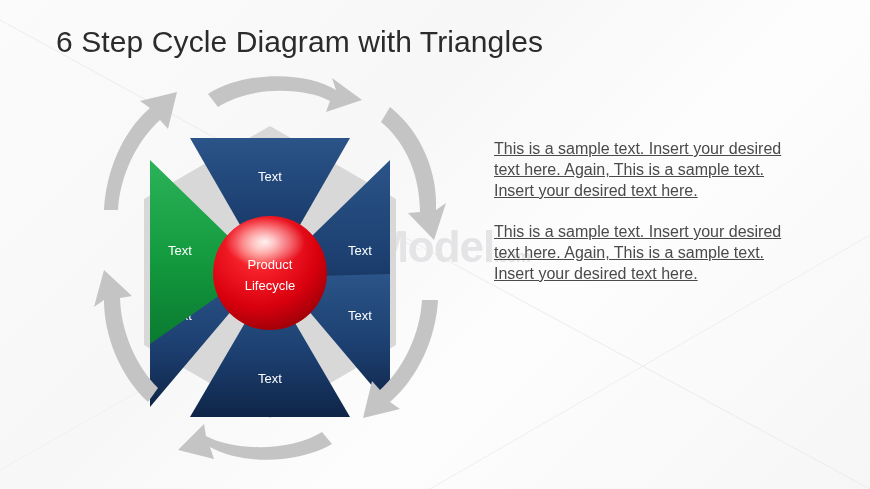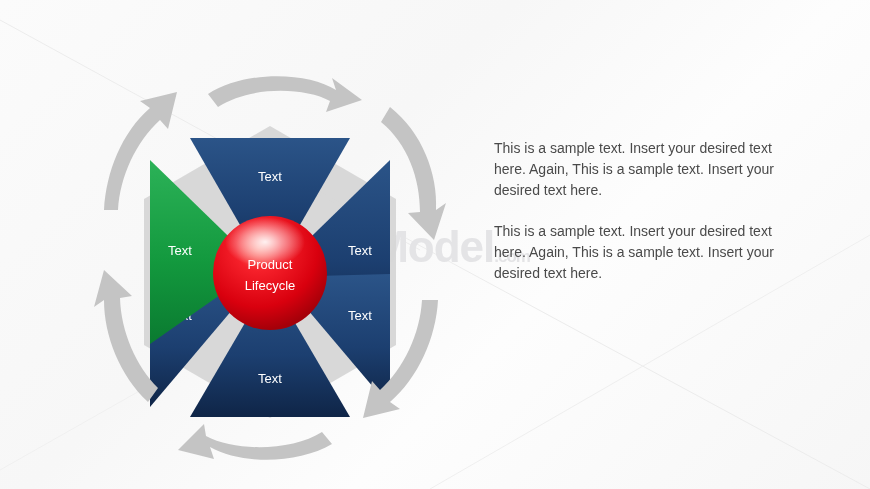--- a/index.html
+++ b/index.html
@@ -38,37 +38,39 @@
     font-family:"Liberation Sans",sans-serif;
     font-size:13px;fill:#ffffff;
     text-anchor:middle;
   }
   .right-panel{position:absolute;left:494px;top:138px;width:310px;}
   .panel-title{
     font-size:25px;color:#333333;font-weight:400;
     margin:0 0 22px 0;letter-spacing:.2px;
   }
   .panel-para{
-    font-size:14px;color:#4a4a4a;line-height:21px;
+    font-size:16px;color:#4a4a4a;line-height:21px;
     margin:0 0 20px 0;
+    text-decoration:underline;
   }
   .panel-para:last-child{margin-bottom:0;}
 </style>
 </head>
 <body>
 
 <div class="slide">
 
   <svg class="bg-lines" width="870" height="489">
     <line x1="0" y1="20" x2="420" y2="250" stroke="#ececec" stroke-width="1"></line>
     <line x1="280" y1="170" x2="870" y2="489" stroke="#ececec" stroke-width="1"></line>
     <line x1="0" y1="470" x2="300" y2="300" stroke="#f0f0f0" stroke-width="1"></line>
     <line x1="430" y1="489" x2="870" y2="235" stroke="#efefef" stroke-width="1"></line>
   </svg>
 
+  <div class="page-title">6 Step Cycle Diagram with Triangles</div>
 
   <div class="watermark"><span>SlideModel</span><span class="dotcom">.com</span></div>
 
   <div class="diagram">
     <svg width="420" height="410" viewBox="0 0 420 410">
       <defs>
         <linearGradient id="gNavy" x1="0" y1="0" x2="0" y2="1">
           <stop offset="0%" stop-color="#2b5488"></stop>
           <stop offset="55%" stop-color="#1c3f70"></stop>
           <stop offset="100%" stop-color="#0f2547"></stop>

